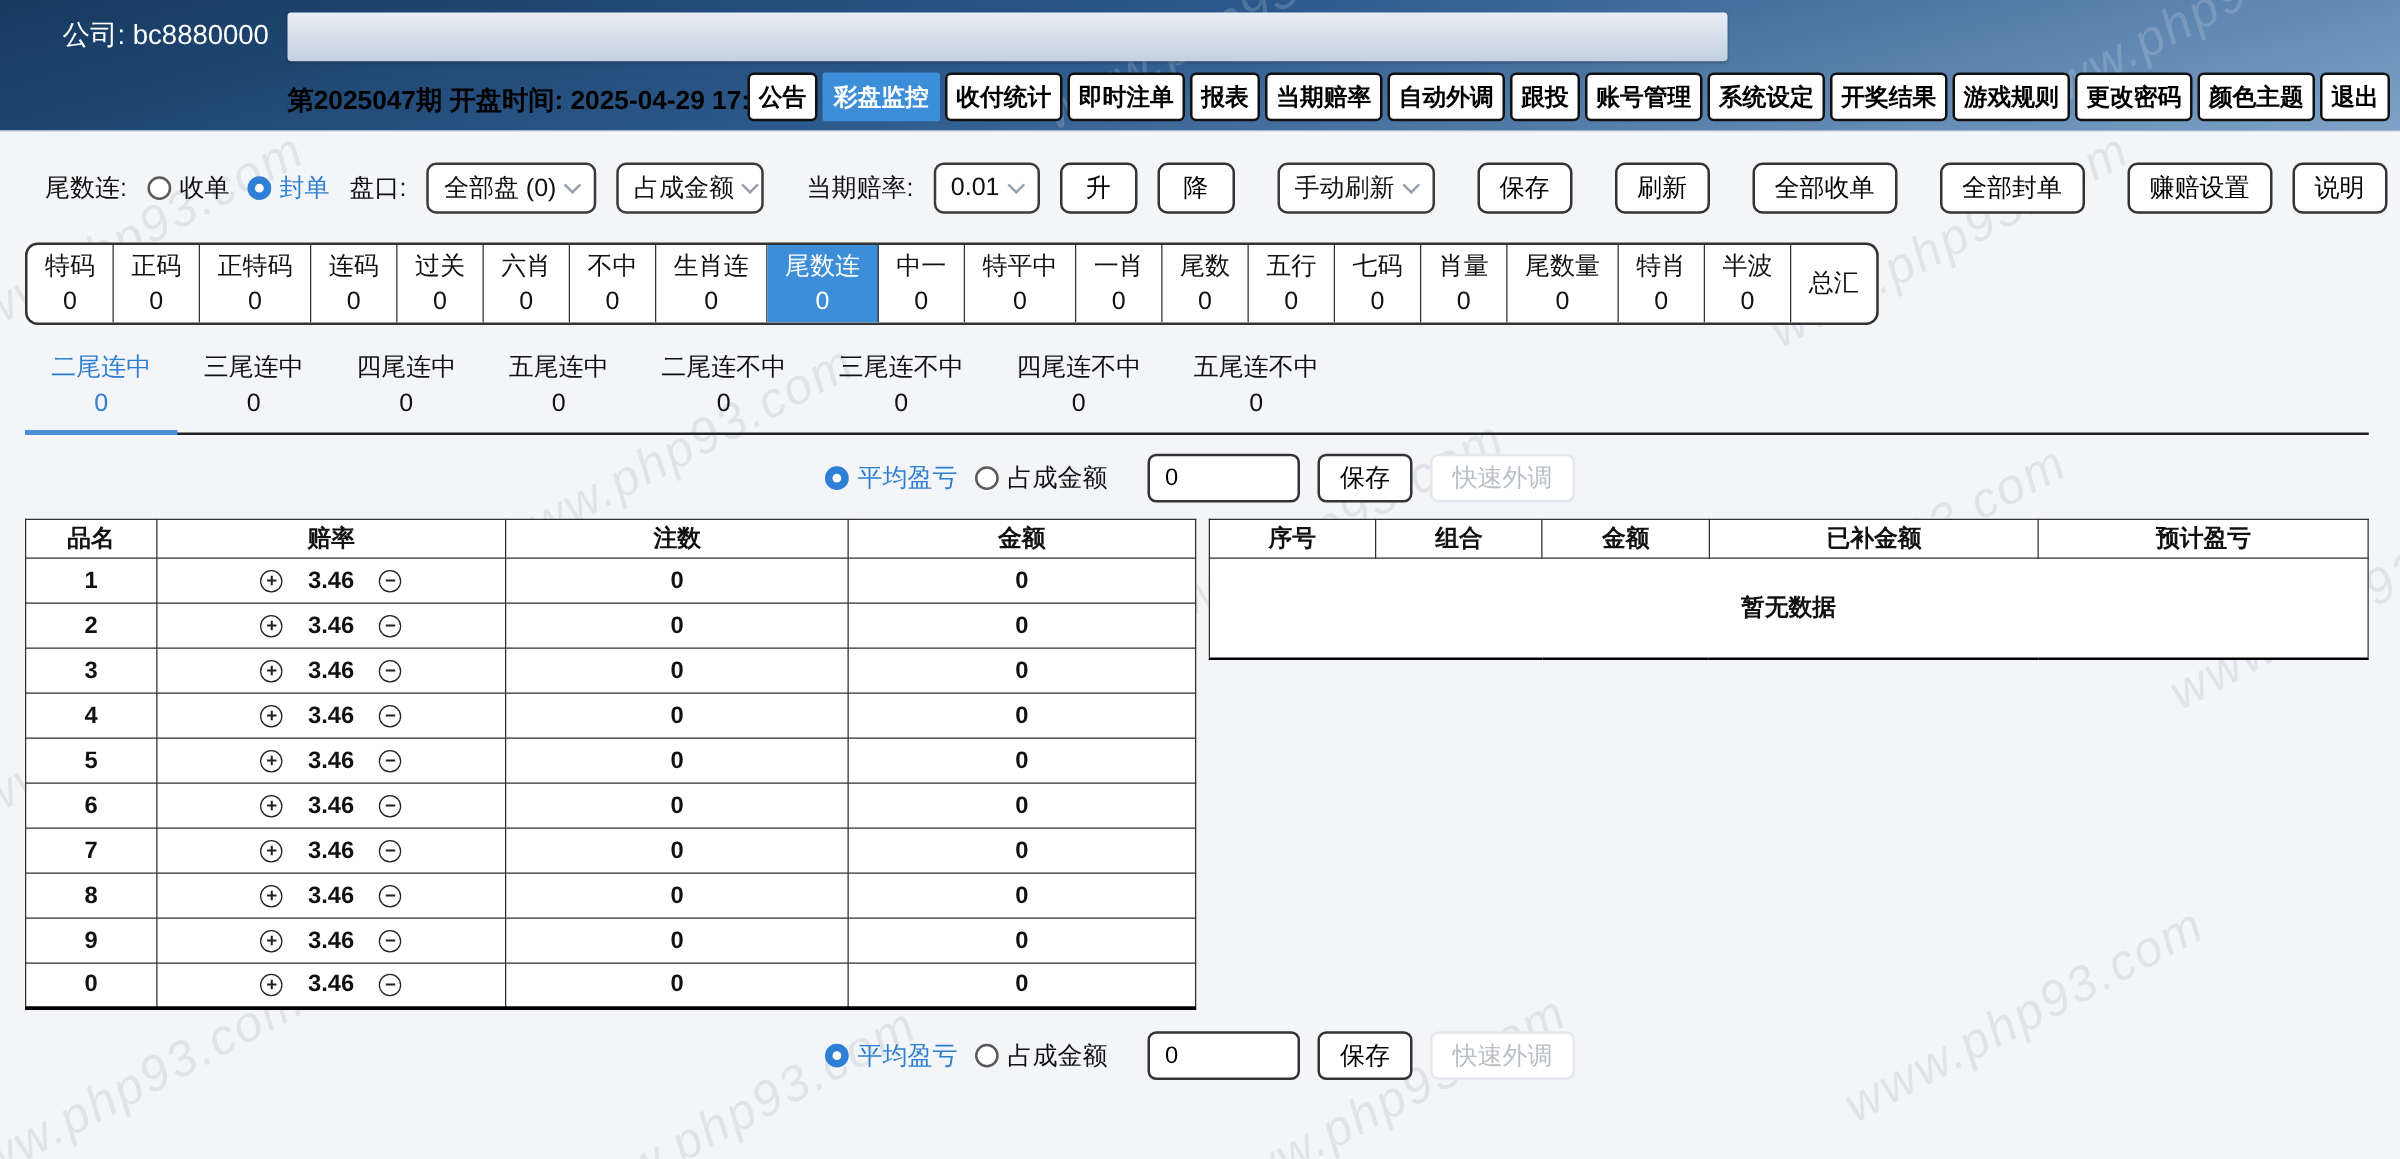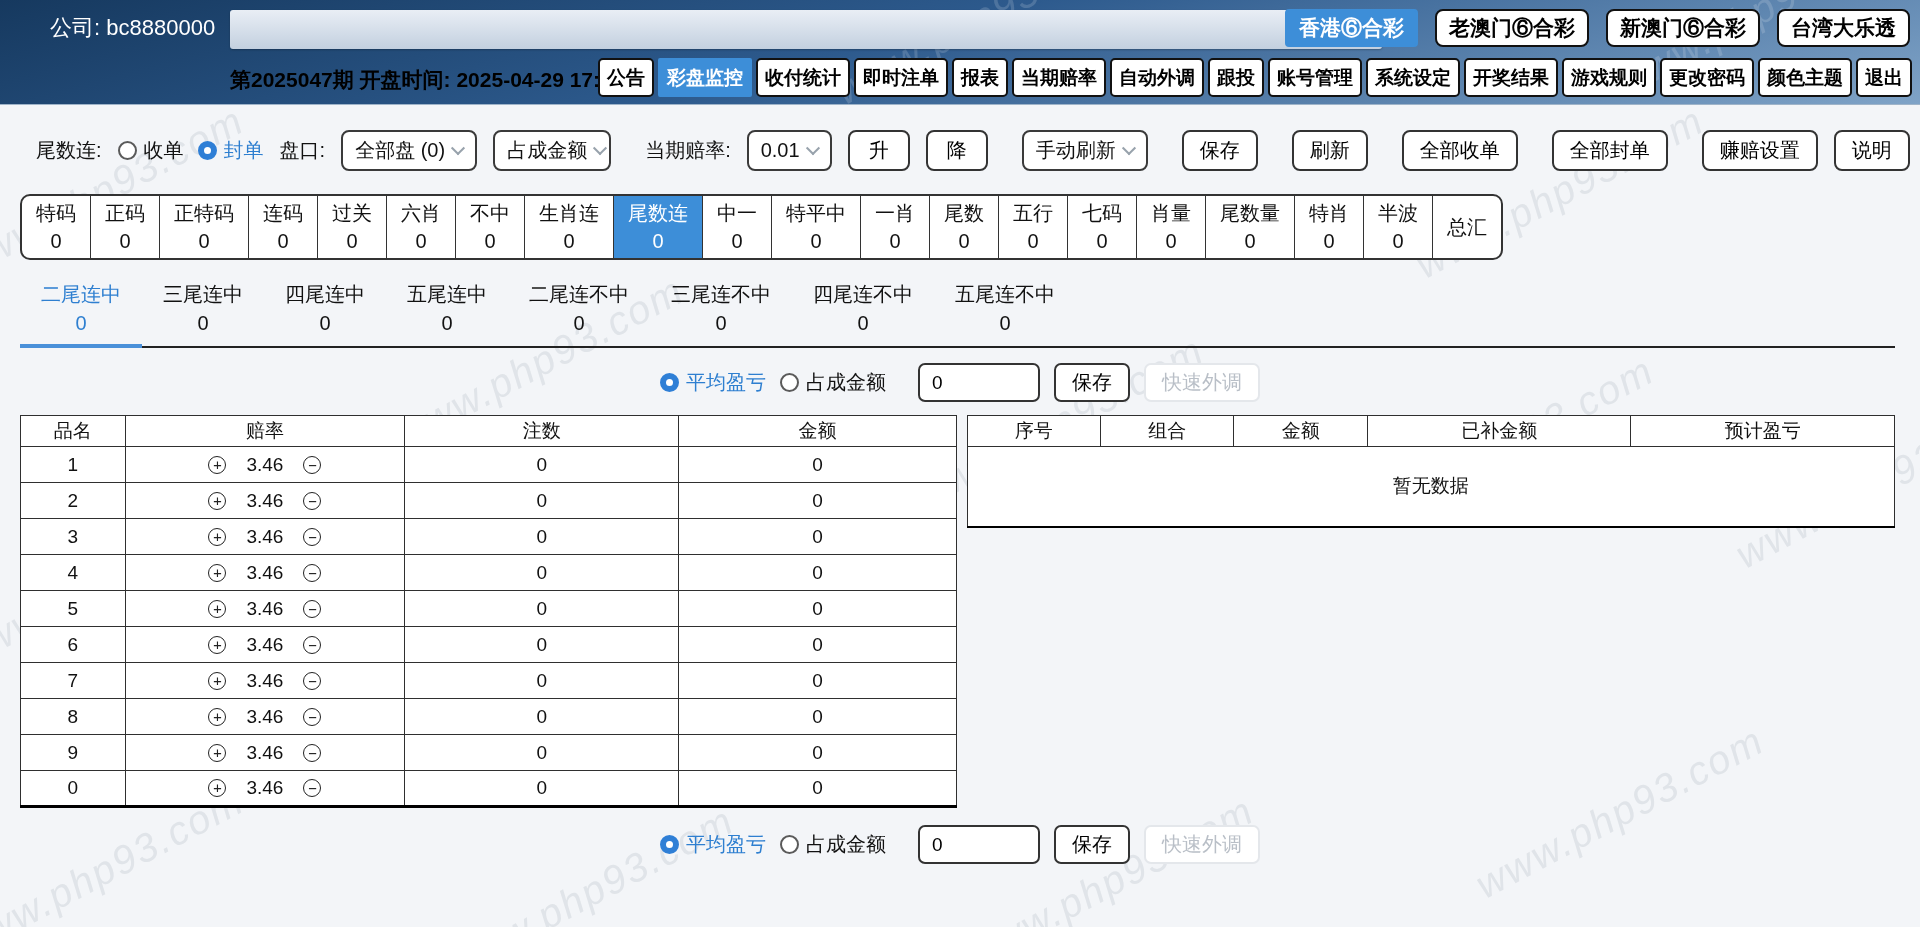--- a/index.html
+++ b/index.html
@@ -73,21 +73,21 @@
   .adjust-input { width:122px; height:39px; border:2px solid #333; border-radius:7px; font-size:19px;
     padding:0 12px; font-family:inherit; background:#fff; }
   .btn.sm { height:39px; border-radius:7px; }
   .btn.disabled { border-color:#e4e7eb; color:#b9bfc7; cursor:default; }
 
   
   .tables { display:flex; align-items:flex-start; gap:10px; padding:0 25px 0 20px; margin-top:13px; }
   table { border-collapse:collapse; background:#fff; }
   .odds-table { width:938px; border-bottom:3px solid #000; }
   .orders-table { width:930px; border-bottom:2px solid #000; }
-  th,td { border:1px solid #2f2f2f; text-align:center; font-weight:normal; font-size:19px; }
+  th,td { border:1px solid #2f2f2f; text-align:center; font-weight:bold; font-size:19px; }
   th { height:31px; }
   .odds-table td { height:36px; }
   .odds-table .c-name { width:105px; }
   .odds-table .c-odds { width:280px; }
   .odds-table .c-bets { width:275px; }
   .odds-table .c-amt  { width:278px; }
   .odds-cell { display:flex; align-items:center; justify-content:center; gap:20px; }
   .odds-icon { width:18px; height:18px; border:1.5px solid #222; border-radius:50%; display:inline-flex;
     align-items:center; justify-content:center; font-size:14px; line-height:1; color:#222; cursor:pointer;
     font-family:"DejaVu Sans Mono",monospace; }
@@ -120,27 +120,20 @@
     <div class="header">
       <span class="wm-light" style="left:820px;top:-4px">www.php93.com</span>
       <span class="wm-light" style="left:1600px;top:-12px">www.php93.com</span>
 
       <div class="company">
         <span>公司:</span>
         <span>bc8880000</span>
       </div>
       <div class="marquee"></div>
 
-      <div class="lottery-tabs">
-
-      <button class="lottery-btn active">香港⑥合彩</button>
-          <button class="lottery-btn">老澳门⑥合彩</button>
-          <button class="lottery-btn">新澳门⑥合彩</button>
-          <button class="lottery-btn">台湾大乐透</button>
-        </div>
 
       <div class="period">第2025047期  开盘时间: 2025-04-29 17:00:00</div>
 
       <div class="navbar">
 
       <button class="nav-btn">公告</button>
           <button class="nav-btn active">彩盘监控</button>
           <button class="nav-btn">收付统计</button>
           <button class="nav-btn">即时注单</button>
           <button class="nav-btn">报表</button>

